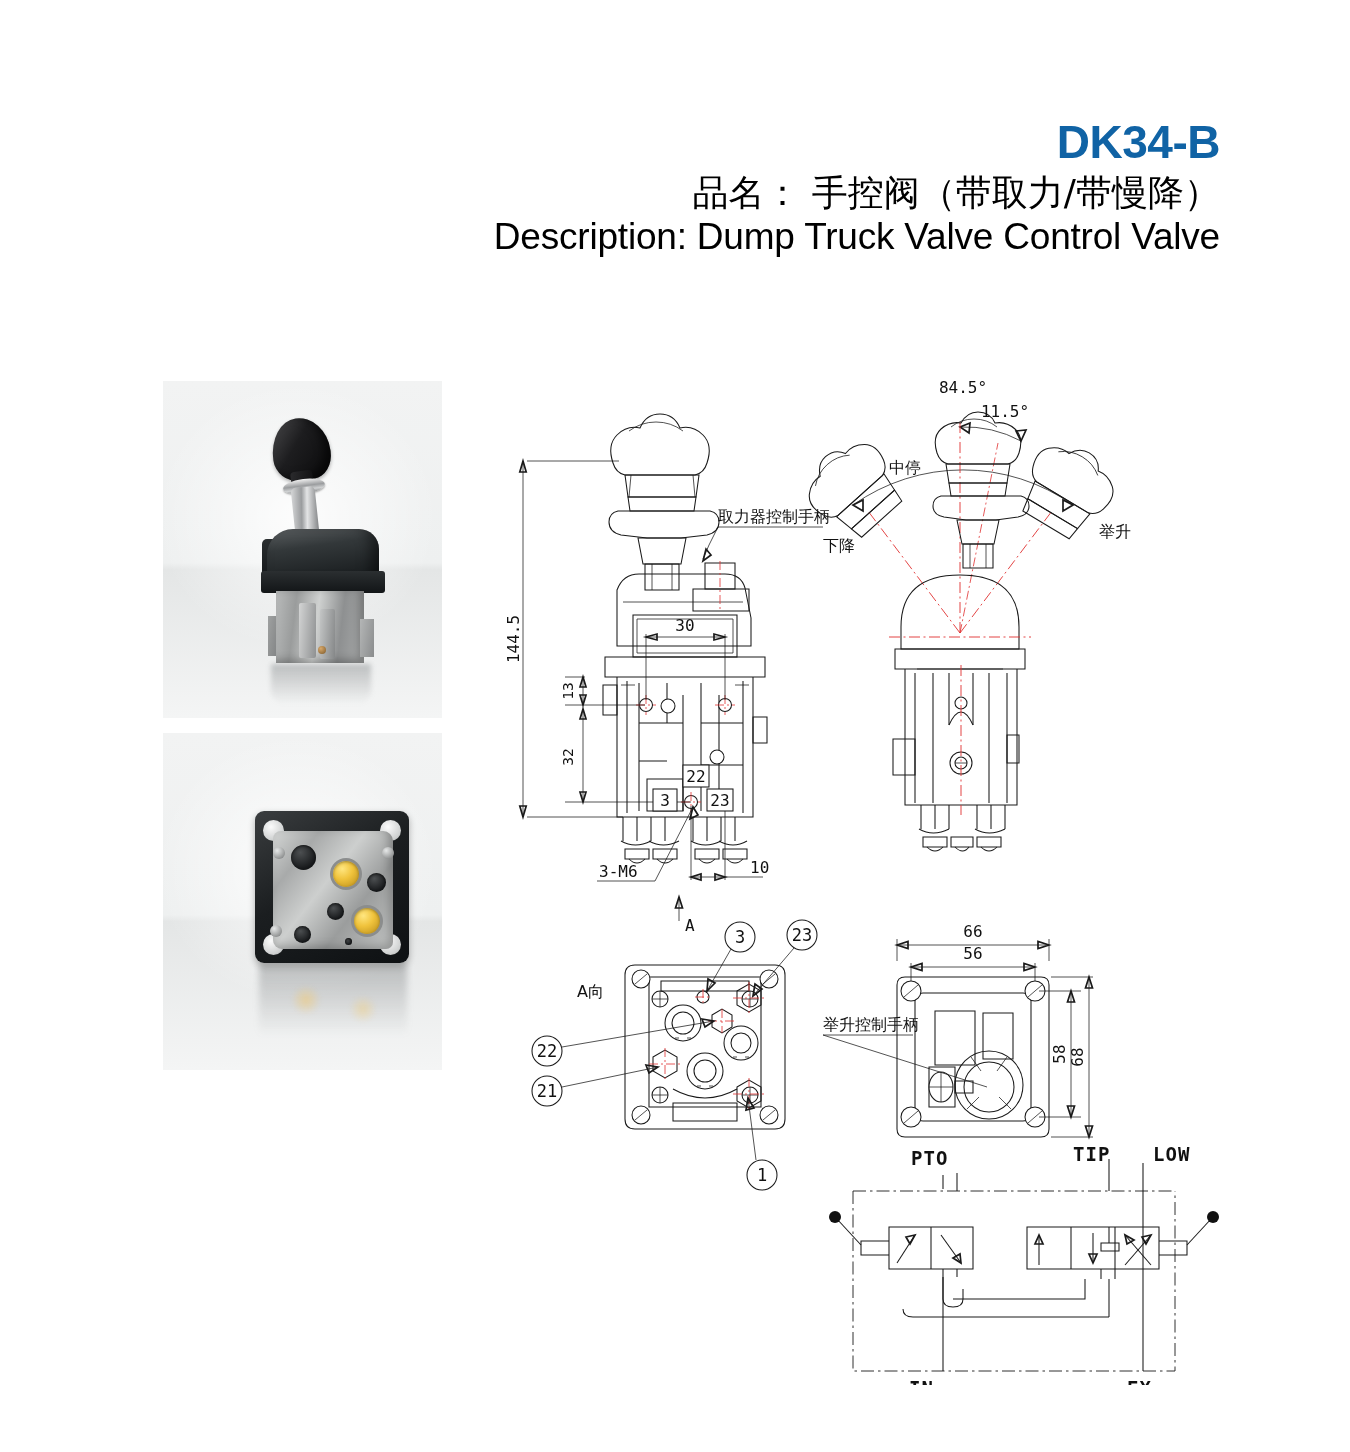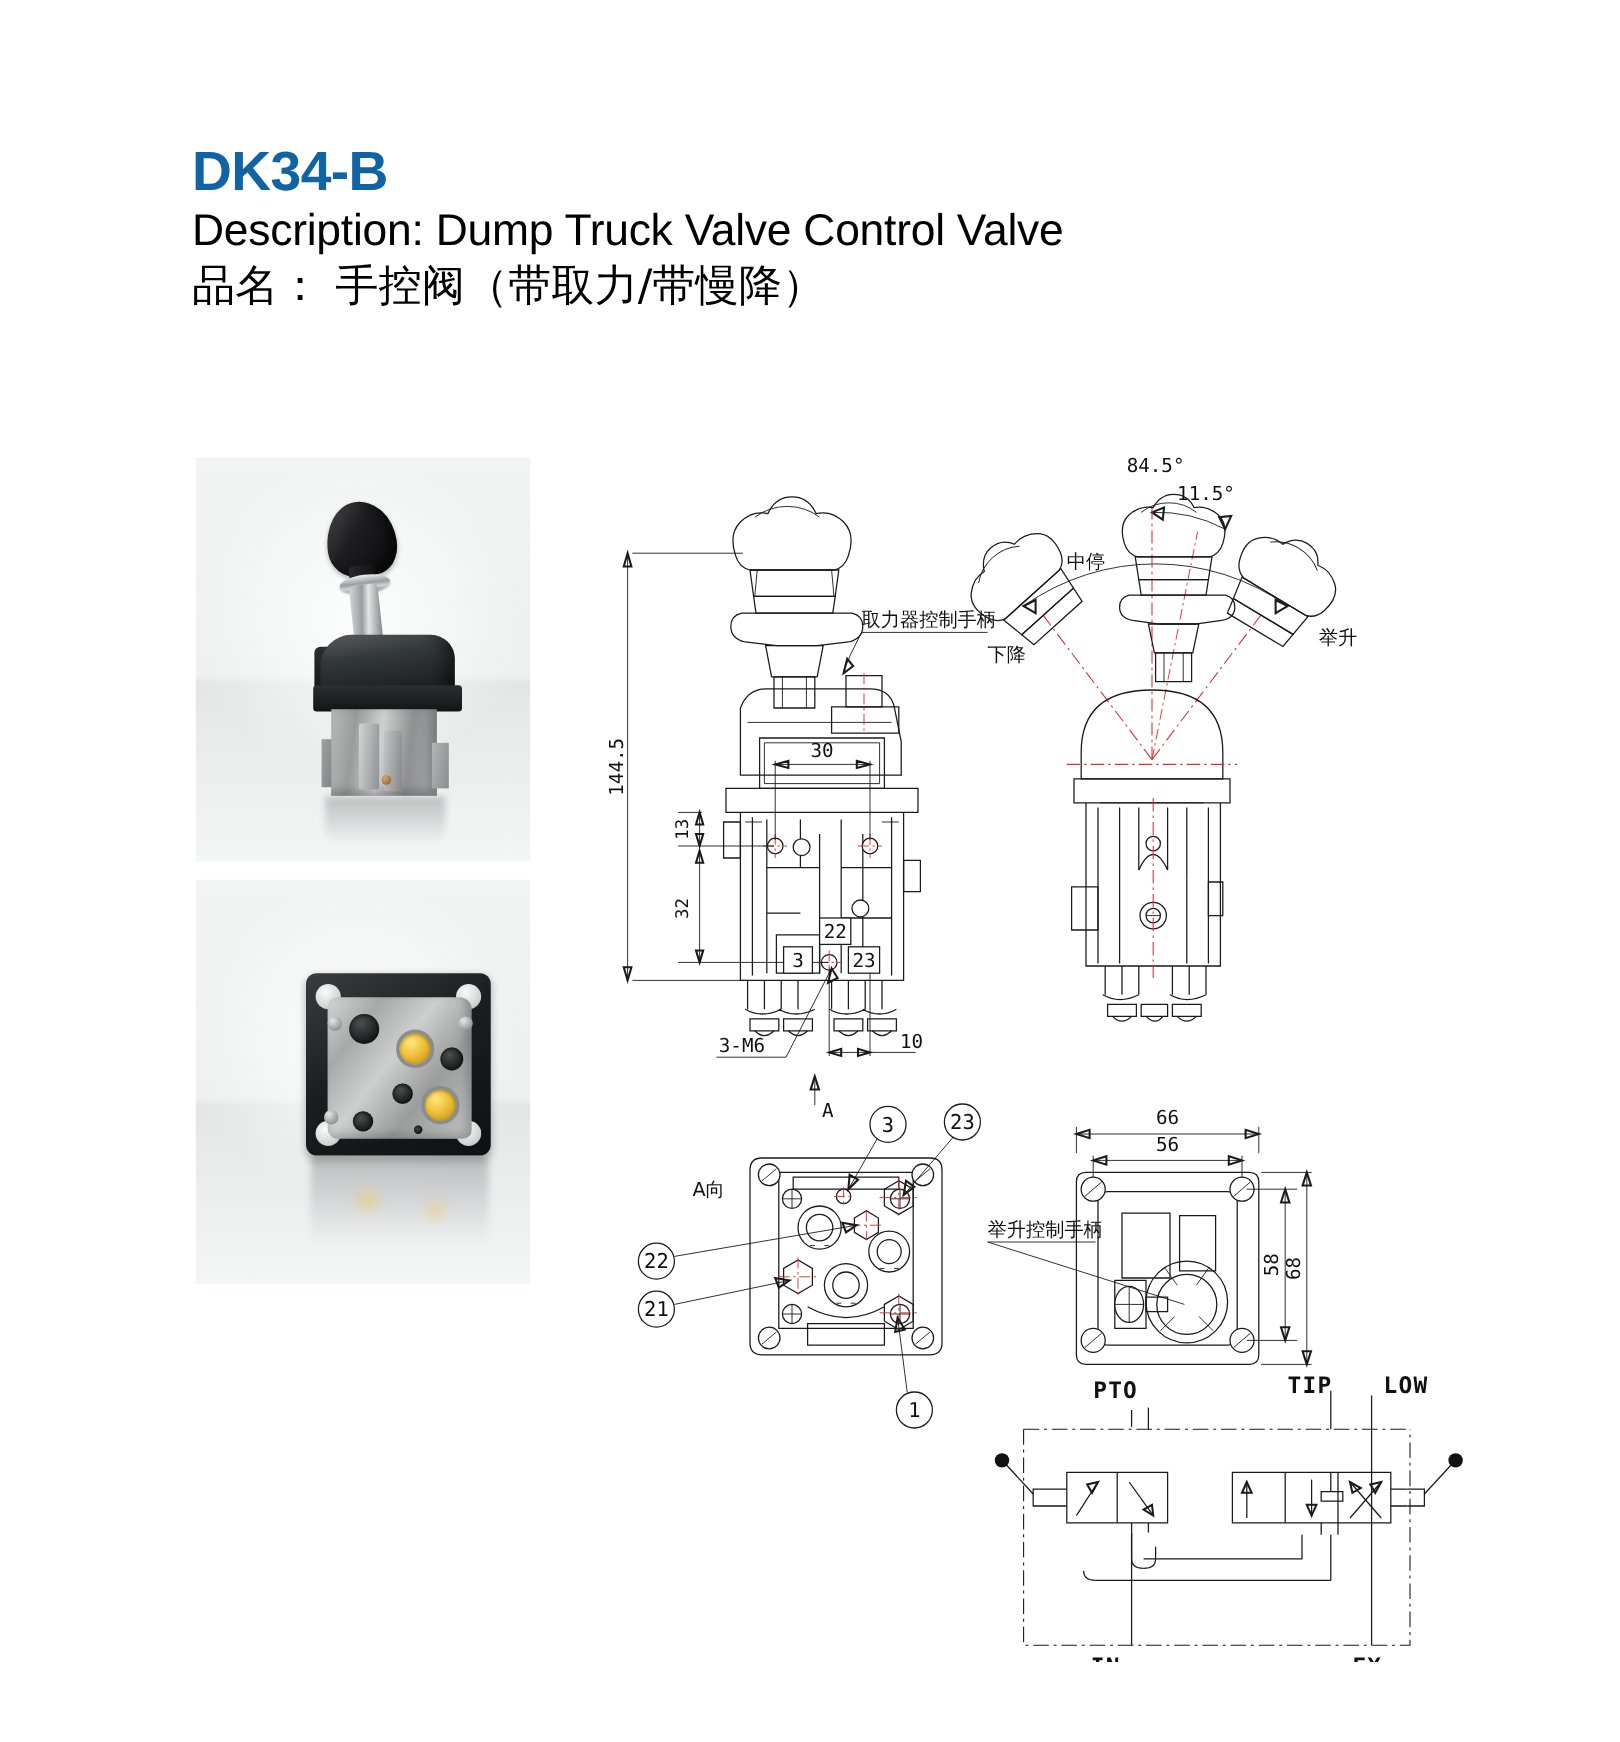--- a/index.html
+++ b/index.html
@@ -8,20 +8,21 @@
     margin: 0; padding: 0;
     background: #ffffff;
     width: 1350px; height: 1452px;
     overflow: hidden;
     font-family: "Liberation Sans", "DejaVu Sans", sans-serif;
   }
   #page {
     position: relative;
     width: 1350px; height: 1068px;
     background: #ffffff;
+    text-align: right;
   }
 
   
   #header { position: absolute; left: 160px; top: 118px; width: 1060px; }
   #model-number {
     font-size: 46px; font-weight: bold; letter-spacing: -0.5px;
     line-height: 1.05; margin: 0 0 4px 0;
   }
   #desc-en {
     font-size: 37px; font-weight: 400; color: #000;
@@ -228,22 +229,22 @@
   }
   .wht { fill: #ffffff; }
 </style>
 </head>
 <body>
 
 <div id="page">
 
   <div id="header">
     <div id="model-number" style="color: rgb(16, 99, 165);">DK34-B</div>
+    <div id="desc-cn">品名： 手控阀（带取力/带慢降）</div>
     <div id="desc-en">Description: Dump Truck Valve Control Valve</div>
-    <div id="desc-cn">品名： 手控阀（带取力/带慢降）</div>
   </div>
 
   <div class="photo-frame" id="photo-side">
     <div class="photo-bg"></div>
     <div class="sv" id="sv-reflection"></div>
     <div class="sv" id="sv-knob"></div>
     <div class="sv" id="sv-knob-neck"></div>
     <div class="sv" id="sv-collar"></div>
     <div class="sv" id="sv-shaft"></div>
     <div class="sv" id="sv-housing-tab"></div>

